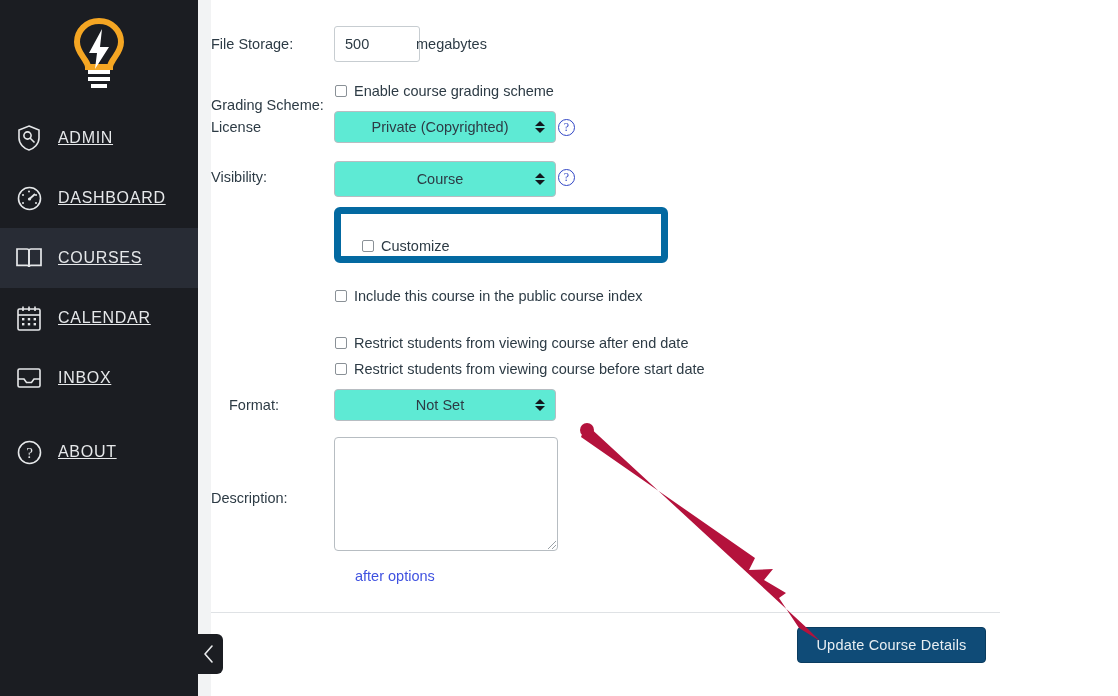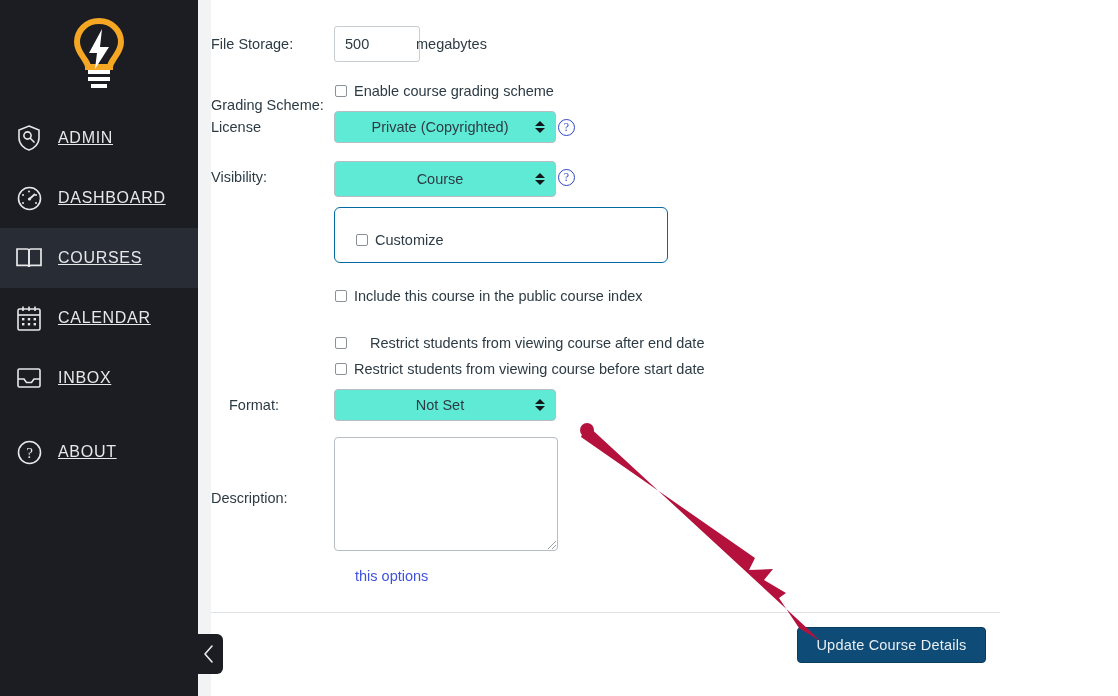--- a/index.html
+++ b/index.html
@@ -216,21 +216,21 @@
   .cb-label {
     position: absolute;
     font-size: 14.5px;
     color: #2d3b45;
     white-space: nowrap;
   }
 
   .customize-panel {
     position: absolute;
     box-sizing: border-box;
-    border: 1px solid #0369a1;
+    border: 7px solid #0369a1;
     border-radius: 6px;
     background: #ffffff;
   }
 
   .textarea-box {
     position: absolute;
     box-sizing: border-box;
     border: 1px solid #b7bdc2;
     border-radius: 4px;
     background: #ffffff;
@@ -434,41 +434,41 @@
 
     <div class="customize-panel" style="left:123px; top:207px; width:334px; height:56px;">
       <div class="checkbox" style="left:21px; top:26px;"></div>
       <div class="cb-label" style="left:40px; top:24px;">Customize</div>
     </div>
 
     <div class="checkbox" style="left:124px; top:290px;"></div>
     <div class="cb-label" style="left:143px; top:288px;">Include this course in the public course index</div>
 
     <div class="checkbox" style="left:124px; top:337px;"></div>
-    <div class="cb-label" style="left:159px; top:335px;text-align:right;">Restrict students from viewing course after end date</div>
+    <div class="cb-label" style="left:143px; top:335px;text-align:right;">Restrict students from viewing course after end date</div>
 
     <div class="checkbox" style="left:124px; top:363px;"></div>
     <div class="cb-label" style="left:143px; top:361px;">Restrict students from viewing course before start date</div>
 
     <div class="row-label" style="left:18px; top:397px;">Format:</div>
     <div class="select-box" style="left:123px; top:389px; width:222px; height:32px;">
       <span class="sel-value">Not Set</span>
       <span class="spinner-arrows">
           <i class="up"></i>
           <i class="dn"></i>
         </span>
     </div>
 
     <div class="row-label" style="left:0px; top:490px;">Description:</div>
     <textarea class="textarea-box" style="left: 123px; top: 437px; width: 224px; height: 114px;" placeholder=""></textarea>
     <svg class="resize-grip" style="left:336px; top:540px;" viewBox="0 0 10 10">
       <path d="M9 1 L1 9 M9 5 L5 9" stroke="#9aa1a7" stroke-width="1" fill="none"></path>
     </svg>
 
-    <a class="link-more" style="left:144px; top:568px;">this options</a>
+    <a class="link-more" style="left:144px; top:568px;">after options</a>
 
     <div class="divider"></div>
 
     <div class="primary-btn" style="left:586px; top:627px; width:189px; height:36px;">Update Course Details</div>
 
   </main>
 
   <svg class="annot-arrow" viewBox="0 0 1118 696">
     <g fill="#b4123c">
       <path d="M586 424

